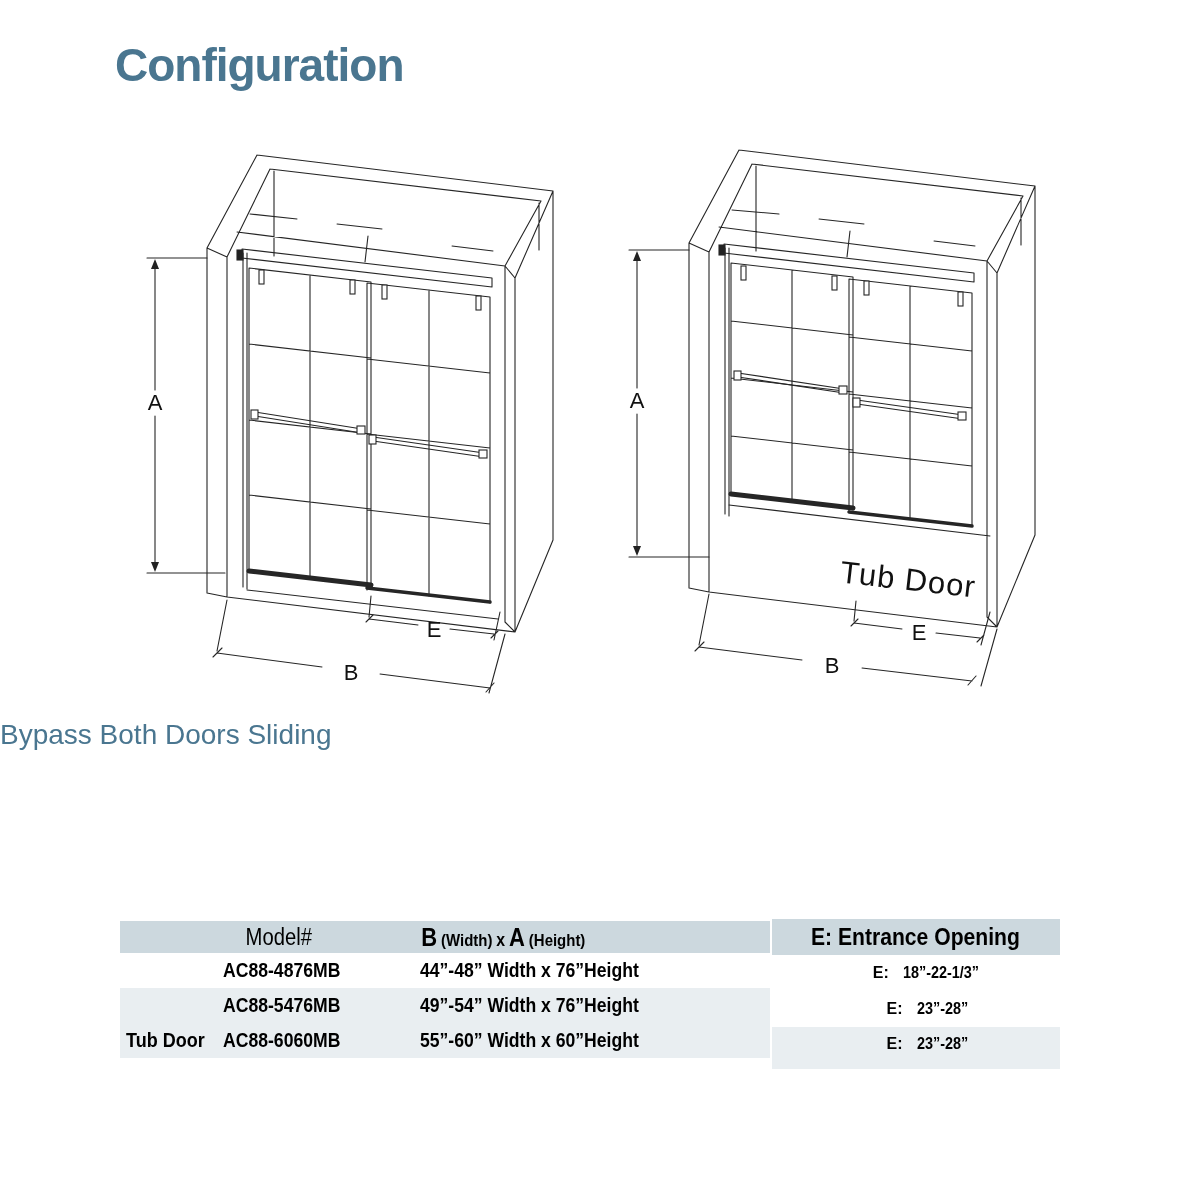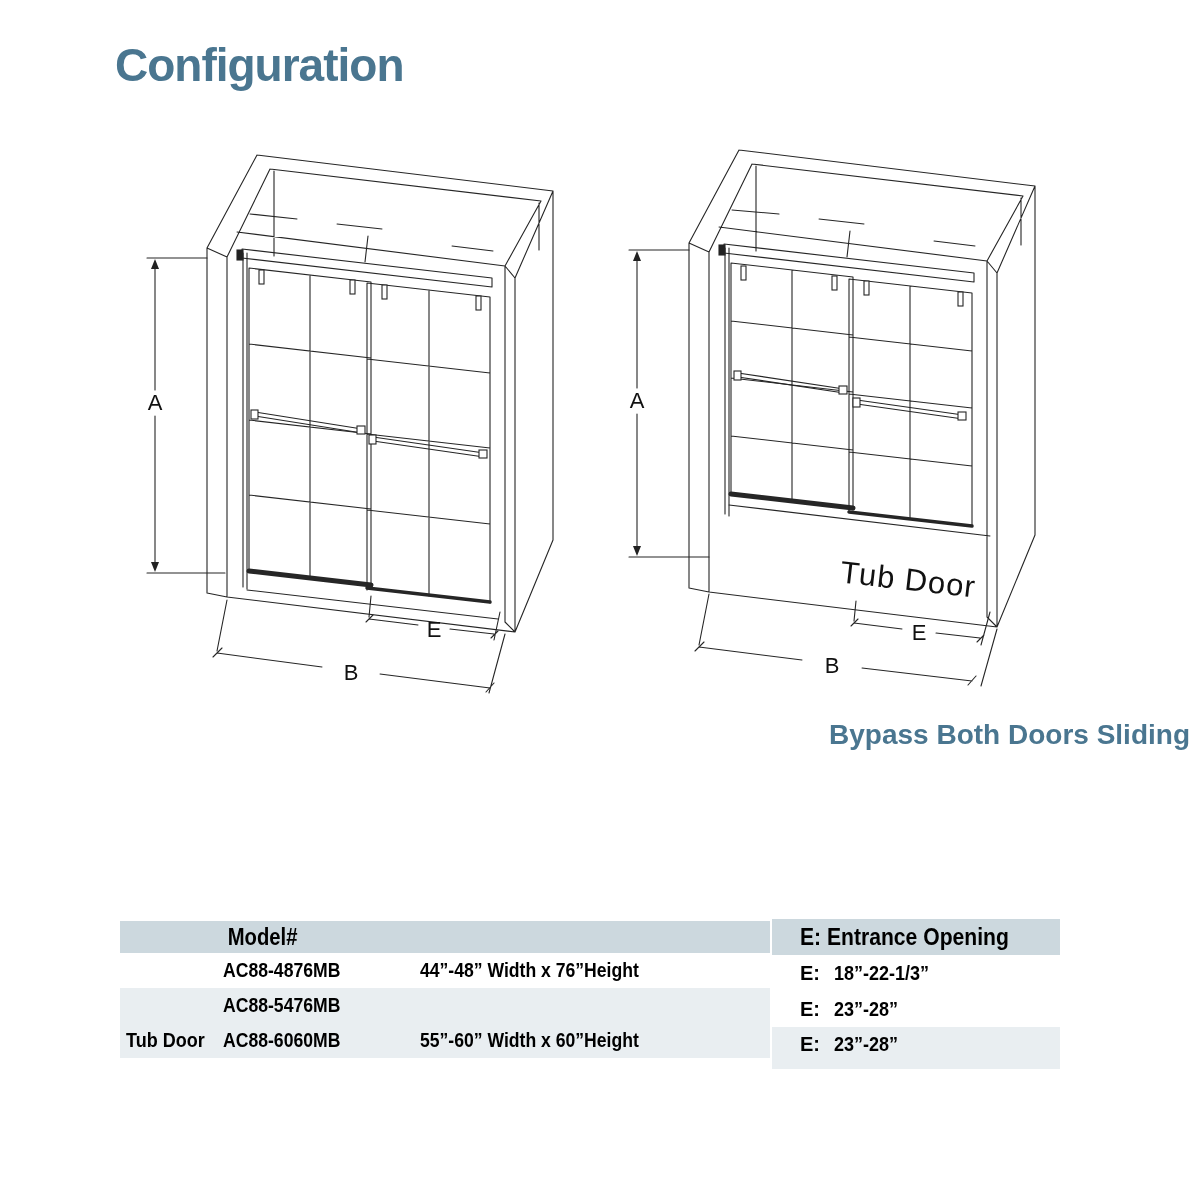--- a/index.html
+++ b/index.html
@@ -7,39 +7,39 @@
   .page-title{position:absolute;left:103px;top:26px;font-size:46px;font-weight:bold;letter-spacing:-1px;color:var(--accent);margin:12px;}
   .diagram-svg{position:absolute;left:0;top:0;width:1200px;height:760px;}
   .diagram-svg path, .diagram-svg line{fill:none;stroke:var(--line);stroke-width:1.1;stroke-linecap:round;}
   .diagram-svg .thick5{stroke-width:5;}
   .diagram-svg .thick35{stroke-width:3.5;}
   .diagram-svg rect{fill:#ffffff;stroke:var(--line);stroke-width:1.1;}
   .diagram-svg rect.mount{fill:#222222;}
   .diagram-svg polygon{fill:#222222;stroke:none;}
   .diagram-svg text{fill:#111111;font-family:"Liberation Sans",sans-serif;font-size:22px;}
   .diagram-svg text.panel-label{font-size:31px;letter-spacing:1px;}
-  .caption{position:absolute;left:0;top:719px;width:1190px;text-align:right;font-size:28px;font-weight:bold;color:var(--accent);}
+  .caption{position:absolute;left:0;top:719px;width:1190px;text-align:left;font-size:28px;font-weight:normal;color:var(--accent);}
   
   .tbl-left{position:absolute;left:120px;top:921px;width:650px;}
   .tbl-left .hdr{position:relative;height:32px;background:var(--header-bg);}
   .tbl-left .row{position:relative;height:35px;}
   .tbl-left .row.alt{background:var(--row-alt);}
-  .hdr-model{position:absolute;left:80px;width:125px;text-align:center;line-height:32px;font-size:23px;font-weight:bold;}
+  .hdr-model{position:absolute;left:96px;width:125px;text-align:center;line-height:32px;font-size:23px;font-weight:normal;}
   .hdr-size{position:absolute;left:283px;width:200px;text-align:center;line-height:32px;white-space:nowrap;}
   .hdr-size .big{font-size:25px;font-weight:bold;}
   .hdr-size .small{font-size:17px;font-weight:bold;}
   .hdr-size .mid{font-size:18px;font-weight:bold;}
   .row-label{position:absolute;left:6px;width:95px;text-align:left;line-height:35px;font-size:20px;font-weight:bold;white-space:nowrap;}
   .cell-model{position:absolute;left:95px;width:125px;text-align:center;line-height:35px;font-size:20px;font-weight:bold;white-space:nowrap;}
   .cell-size{position:absolute;left:285px;width:225px;text-align:left;line-height:35px;font-size:20px;font-weight:bold;white-space:nowrap;}
   .cond{display:inline-block;transform:scaleX(0.88);transform-origin:center;white-space:nowrap;}
   .condL{display:inline-block;transform:scaleX(0.9);transform-origin:left;white-space:nowrap;}
-  .tbl-e{position:absolute;left:772px;top:919px;width:288px;}
+  .tbl-e{position:absolute;left:772px;top:919px;width:288px;text-align:center;}
   .tbl-e .hdr{height:36px;background:var(--header-bg);line-height:36px;padding-left:28px;font-size:24px;font-weight:bold;white-space:nowrap;}
-  .tbl-e .row{height:36px;line-height:36px;padding-left:28px;font-size:20px;font-weight:bold;white-space:nowrap;}
+  .tbl-e .row{height:36px;line-height:36px;padding-left:28px;font-size:16px;font-weight:bold;white-space:nowrap;}
   .tbl-e .row.alt{background:var(--row-alt);}
   .tbl-e .row.last{height:42px;line-height:34px;}
   .e-prefix{display:inline-block;}
   .e-value{display:inline-block;margin-left:14px;}
 </style>
 </head>
 <body>
 
 <h1 class="page-title">Configuration</h1>
 
@@ -169,27 +169,29 @@
       <text x="832" y="673" text-anchor="middle">B</text>
     </g>
   </g>
 </svg>
 
 <div class="caption">Bypass Both Doors Sliding</div>
 
 <div class="tbl-left">
   <div class="hdr">
     <span class="hdr-model"><span class="cond">Model#</span></span>
+    <span class="hdr-size"><span class="cond"><span class="big">B</span> <span class="small">(Width)</span> <span class="mid">x</span>  <span class="big">A</span> <span class="small">(Height)</span></span></span>
   </div>
   <div class="row">
     <span class="cell-model"><span class="cond">AC88-4876MB</span></span>
     <span class="cell-size"><span class="cond">44”-48” Width x 76”Height</span></span>
   </div>
   <div class="row alt">
     <span class="cell-model"><span class="cond">AC88-5476MB</span></span>
+    <span class="cell-size"><span class="cond">49”-54” Width x 76”Height</span></span>
   </div>
   <div class="row alt">
     <span class="row-label"><span class="condL">Tub Door</span></span>
     <span class="cell-model"><span class="cond">AC88-6060MB</span></span>
     <span class="cell-size"><span class="cond">55”-60” Width x 60”Height</span></span>
   </div>
 </div>
 
 <div class="tbl-e">
   <div class="hdr"><span class="cond" style="transform-origin:left;">E: Entrance Opening</span></div>

